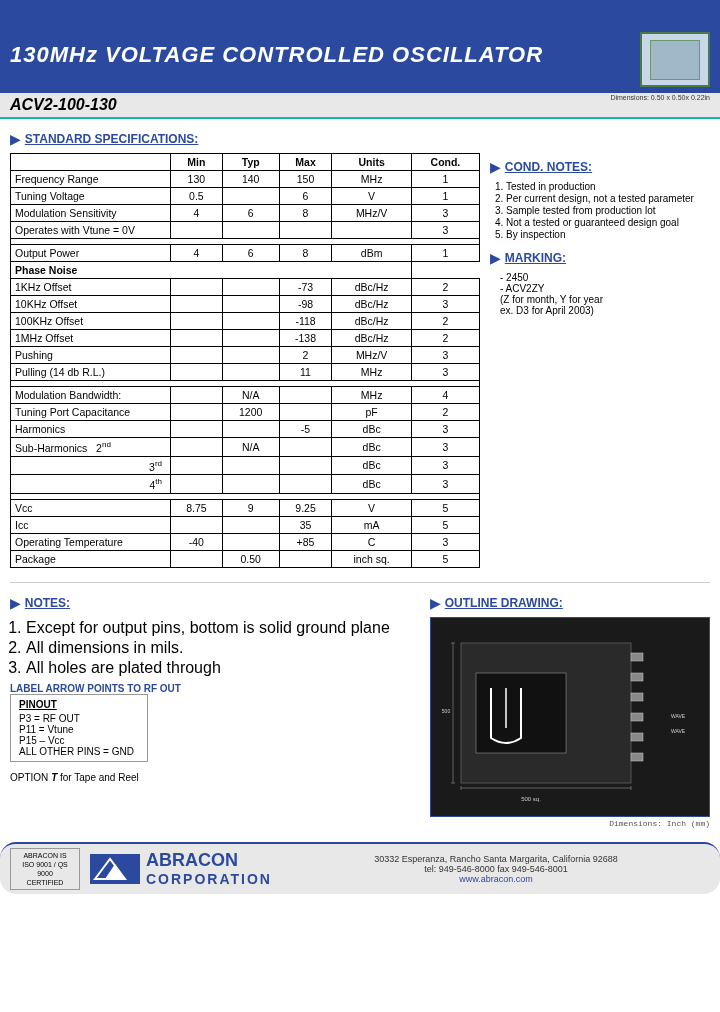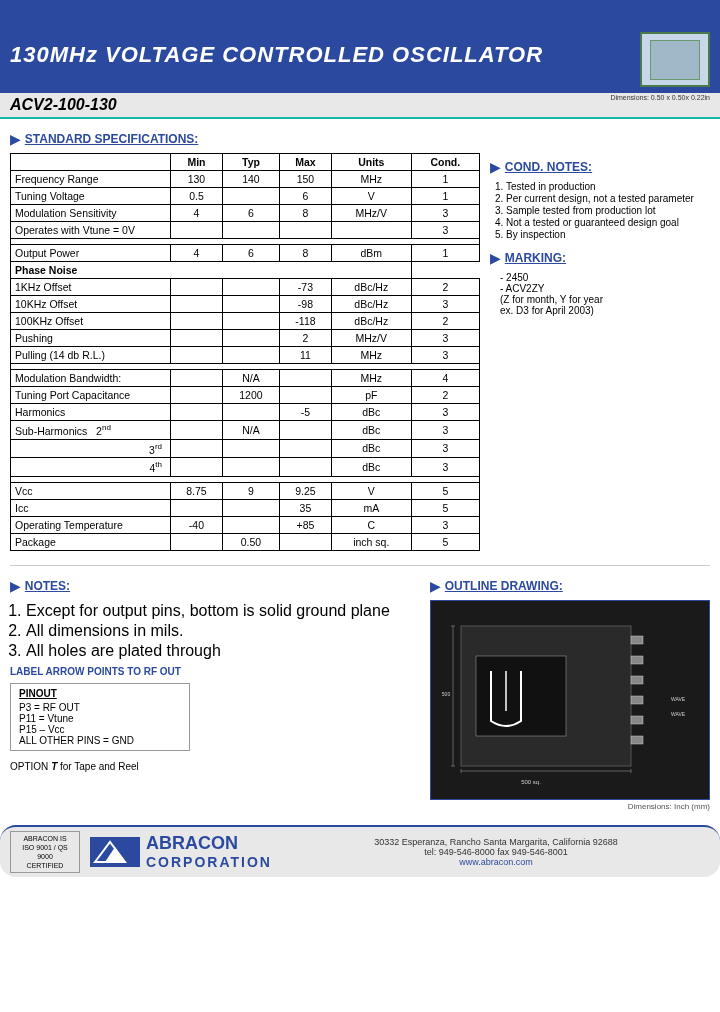--- a/index.html
+++ b/index.html
@@ -165,22 +165,21 @@
     }
     .label-arrow-text {
       color: #2b4a9f;
       font-weight: bold;
       font-size: 10px;
       margin-top: 6px;
     }
     .pinout-box {
       border: 1px solid #999;
       padding: 4px 8px;
-      margin-top: 6px;
-      width: 180px;
+      width: 138px;
     }
     .pinout-title {
       font-weight: bold;
       font-size: 10px;
       text-decoration: underline;
       margin-bottom: 3px;
     }
     .pinout-content {
       font-size: 10px;
     }
@@ -203,20 +202,21 @@
       width: 280px;
       height: 200px;
       position: relative;
       overflow: hidden;
     }
     .outline-dim-label {
       font-size: 8px;
       color: #555;
       text-align: right;
       margin-top: 2px;
+      font-family: Liberation Mono, monospace;
     }
 
     
     .footer {
       background: #e8e8e8;
       border-top: 2px solid #2b4a9f;
       display: flex;
       align-items: center;
       padding: 4px 10px;
       margin-top: 8px;
@@ -370,20 +370,28 @@
             </tr>
             <tr>
               <td>100KHz Offset</td>
               <td></td>
               <td></td>
               <td>-118</td>
               <td>dBc/Hz</td>
               <td>2</td>
             </tr>
             <tr>
+              <td>1MHz Offset</td>
+              <td></td>
+              <td></td>
+              <td>-138</td>
+              <td>dBc/Hz</td>
+              <td>2</td>
+            </tr>
+            <tr>
               <td>Pushing</td>
               <td></td>
               <td></td>
               <td>2</td>
               <td>MHz/V</td>
               <td>3</td>
             </tr>
             <tr>
               <td>Pulling (14 db R.L.)</td>
               <td></td>

